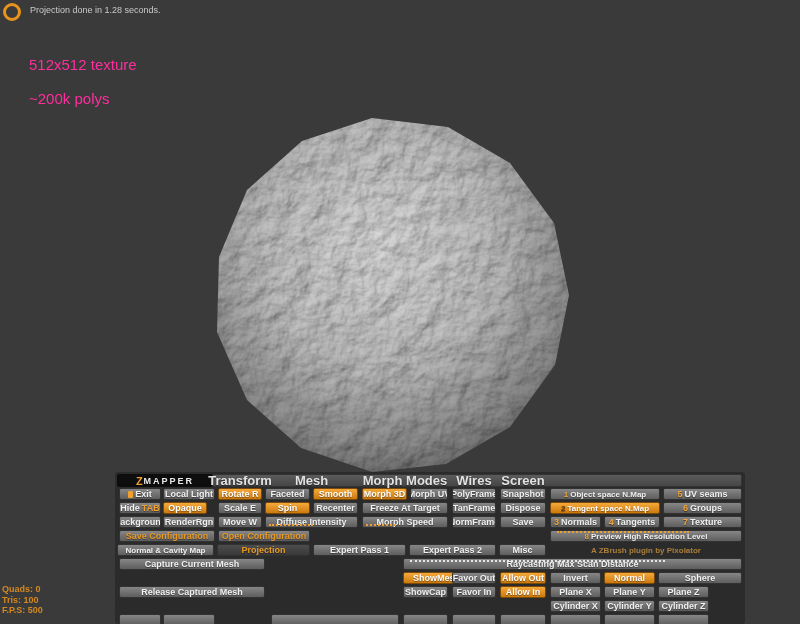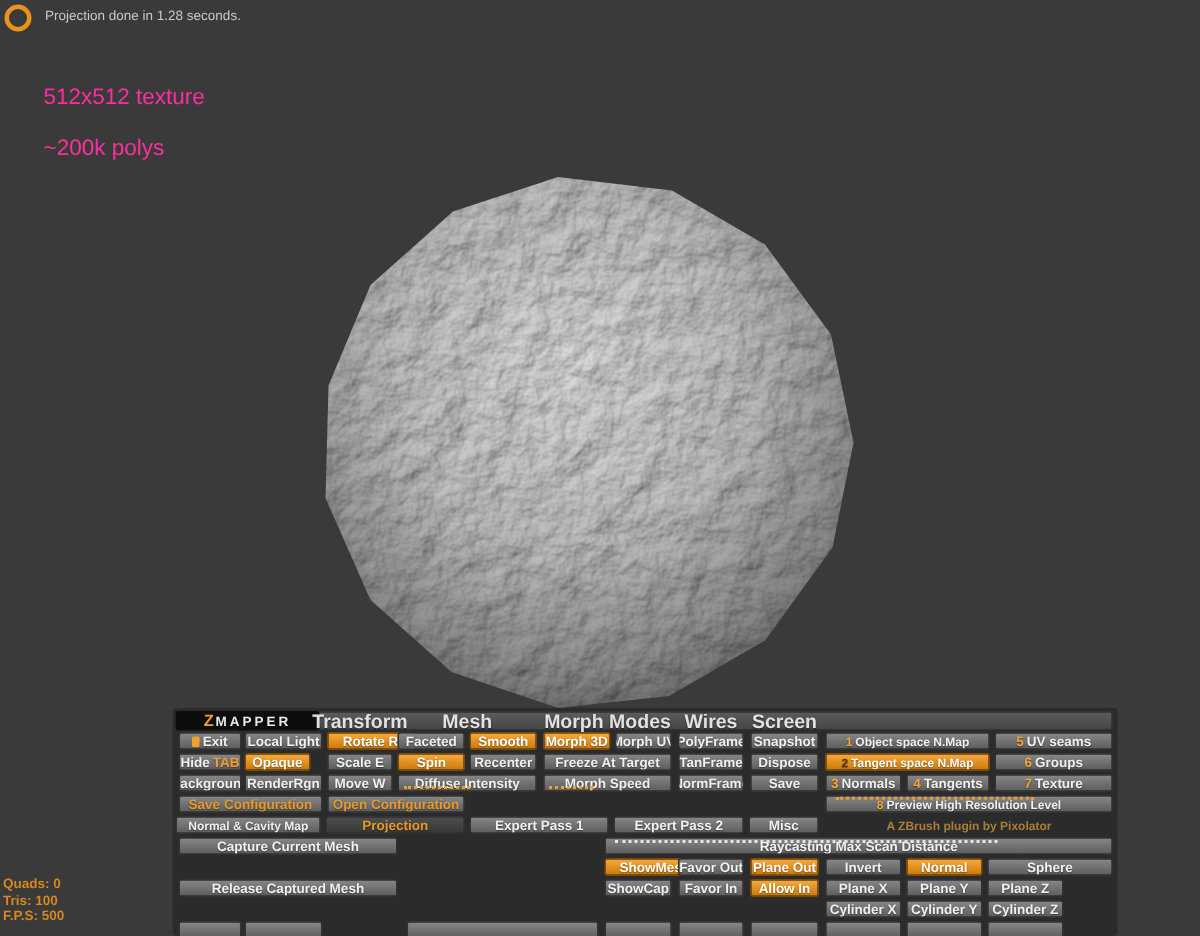--- a/index.html
+++ b/index.html
@@ -83,21 +83,21 @@
   <div class="hdr" style="left:265px;width:93px">Mesh</div>
   <div class="hdr" style="left:362px;width:86px">Morph Modes</div>
   <div class="hdr" style="left:452px;width:44px">Wires</div>
   <div class="hdr" style="left:500px;width:46px">Screen</div>
 
   <div class="btn" style="left:119px;top:488px;width:42px">
     <i class="exit-ico"></i>
     <span>Exit</span>
   </div>
   <div class="btn" style="left:163px;top:488px;width:52px">Local Light</div>
-  <div class="btn on" style="left:218px;top:488px;width:58px">Rotate R</div>
+  <div class="btn on" style="left:218px;top:488px;width:44px">Rotate R</div>
   <div class="btn" style="left:265px;top:488px;width:45px">Faceted</div>
   <div class="btn on" style="left:313px;top:488px;width:45px">Smooth</div>
   <div class="btn on" style="left:362px;top:488px;width:45px">Morph 3D</div>
   <div class="btn" style="left:410px;top:488px;width:38px">Morph UV</div>
   <div class="btn" style="left:452px;top:488px;width:44px">PolyFrame</div>
   <div class="btn" style="left:500px;top:488px;width:46px">Snapshot</div>
   <div class="btn fs8" style="left:550px;top:488px;width:110px">
     <span class="num">1</span>
     <span>Object space N.Map</span>
   </div>
@@ -169,21 +169,21 @@
 
   <div class="btn" style="left:119px;top:558px;width:146px">Capture Current Mesh</div>
   <div class="btn" style="left:403px;top:558px;width:339px">
     <i class="dots white" style="left:6px;top:1px;width:255px"></i>
     <span>Raycasting Max Scan Distance</span>
   </div>
 
 
   <div class="btn on" style="left:403px;top:572px;width:67px">ShowMesh</div>
   <div class="btn" style="left:452px;top:572px;width:44px">Favor Out</div>
-  <div class="btn on" style="left:500px;top:572px;width:46px">Plane Out</div>
+  <div class="btn on" style="left:500px;top:572px;width:46px">Allow Out</div>
   <div class="btn" style="left:550px;top:572px;width:51px">Invert</div>
   <div class="btn on" style="left:604px;top:572px;width:51px">Normal</div>
   <div class="btn" style="left:658px;top:572px;width:84px">Sphere</div>
 
   <div class="btn" style="left:119px;top:586px;width:146px">Release Captured Mesh</div>
   <div class="btn" style="left:403px;top:586px;width:45px">ShowCap</div>
   <div class="btn" style="left:452px;top:586px;width:44px">Favor In</div>
   <div class="btn on" style="left:500px;top:586px;width:46px">Allow In</div>
   <div class="btn" style="left:550px;top:586px;width:51px">Plane X</div>
   <div class="btn" style="left:604px;top:586px;width:51px">Plane Y</div>

